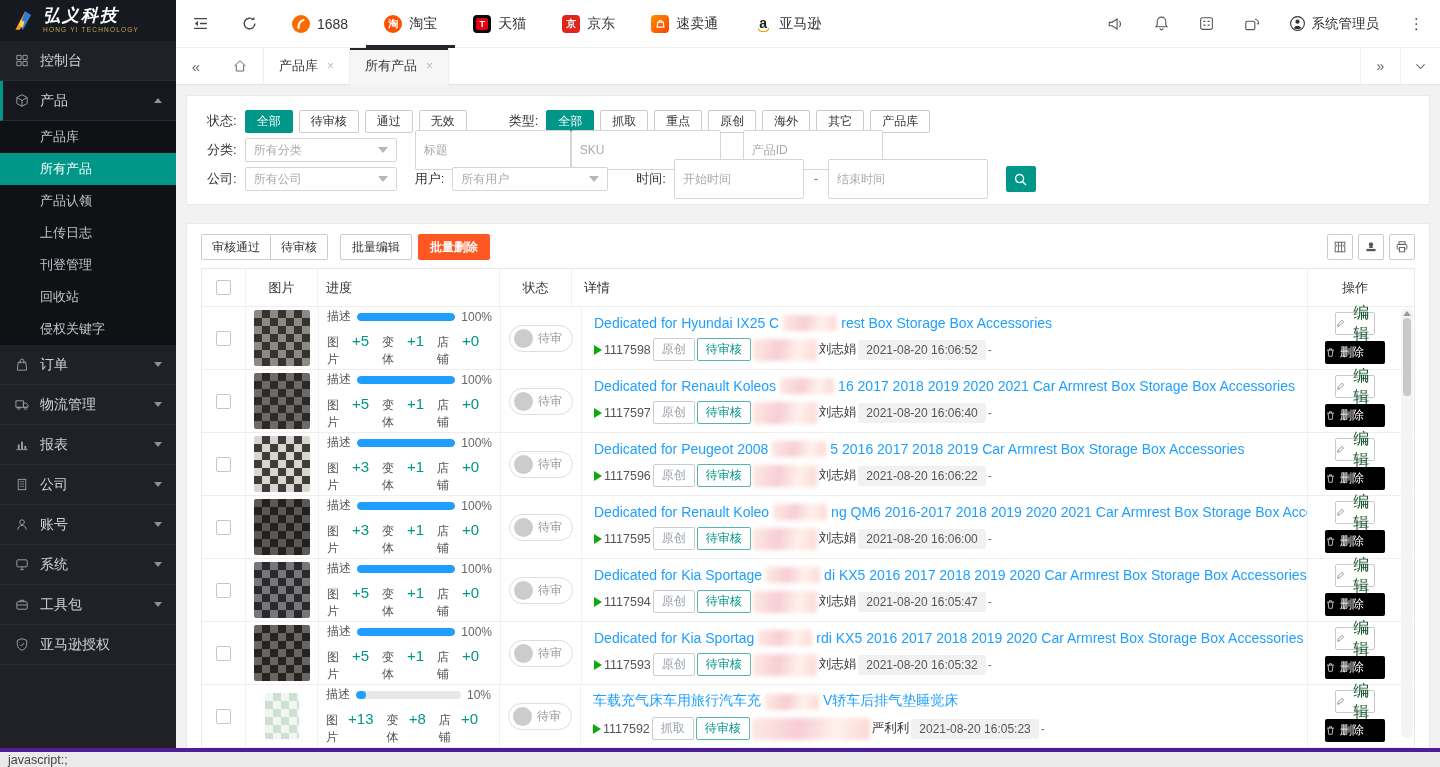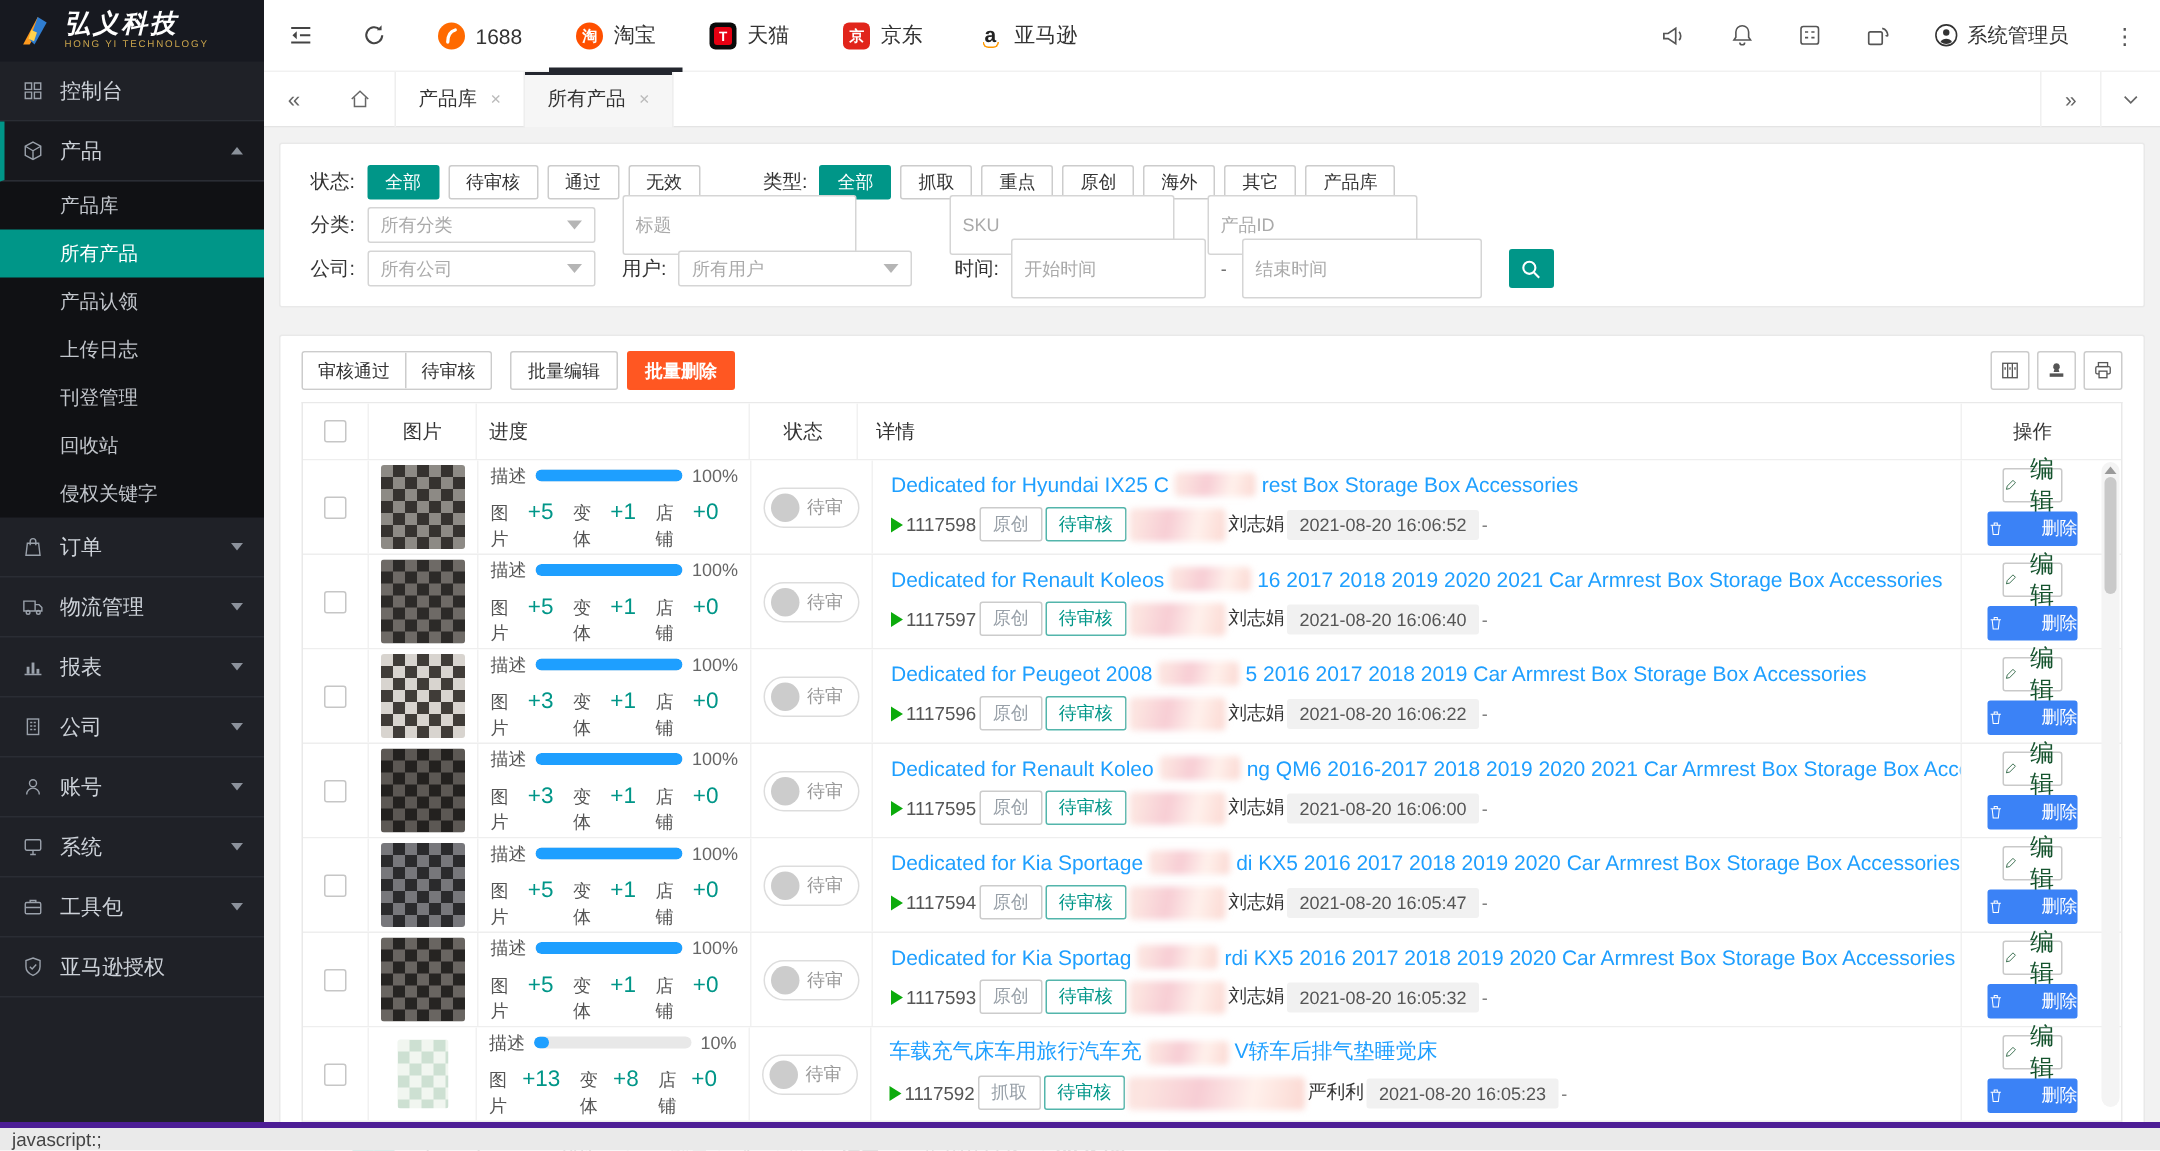--- a/index.html
+++ b/index.html
@@ -114,21 +114,21 @@
 .censor-t{width:54px;height:16px;margin:0 4px}
 .dmeta{display:flex;align-items:center;gap:2px;margin-top:7px;color:#666}
 .play{width:0;height:0;border-top:5px solid transparent;border-bottom:5px solid transparent;border-left:8px solid #0cab0c;cursor:pointer}
 .pid{color:#555;font-size:12.5px}
 .badge{padding:2px 8px;border-radius:2px;border:1px solid #ccc;color:#98a0a8;background:#fff}
 .badge.bteal{border-color:#53b5ab;color:#009688}
 .duser{color:#333;font-size:12.5px}
 .dtime{background:#f1f1f1;color:#555;padding:3px 8px;border-radius:2px}
 .dextra{color:#777}
 .btn-edit{height:23px;width:40px;border:1px solid #c9c9c9;border-radius:2px;background:#fff;color:#14532d;display:flex;align-items:center;justify-content:center;gap:4px;font-size:16px}
-.btn-del{height:23px;width:60px;border-radius:2px;background:#3b82f6;color:#fff;display:flex;align-items:center;justify-content:space-between;gap:4px;font-size:12px}
+.btn-del{height:23px;width:60px;border-radius:2px;background:#000000;color:#fff;display:flex;align-items:center;justify-content:flex-start;gap:4px;font-size:12px}
 .vscroll{position:absolute;right:16px;top:84px;width:12px;height:430px;background:#f4f4f4;border-radius:6px}
 .vscroll .uparrow{width:0;height:0;border-left:4px solid transparent;border-right:4px solid transparent;border-bottom:5px solid #9a9a9a;margin:3px auto 2px}
 .vscroll .thumbbar{width:8px;height:78px;background:#c9c9c9;border-radius:4px;margin:0 auto;cursor:pointer}
 
 
 .pagebar{display:flex;align-items:center;gap:6px;margin-top:7px;height:28px;font-size:13px;color:#666;padding-left:2px}
 .pnav{width:26px;text-align:center;color:#c9c9c9;font-size:15px;cursor:pointer}
 .pnav.next{color:#666}
 .page{min-width:28px;height:28px;line-height:28px;text-align:center;border-radius:2px;color:#333;cursor:pointer;padding:0 4px}
 .page.active{background:#009688;color:#fff}
@@ -284,20 +284,29 @@
     </div>
     <div class="platform">
       <span class="mk mk-tm">
           <span class="inner">T</span>
         </span>
       <span>天猫</span>
     </div>
     <div class="platform">
       <span class="mk mk-jd">京</span>
       <span>京东</span>
+    </div>
+    <div class="platform">
+      <span class="mk mk-ae">
+          <svg class="i" width="11" height="11" viewBox="0 0 12 12">
+            <path d="M3 4.5h6l.7 5.5H2.3L3 4.5z" fill="none" stroke="#fff" stroke-width="1.2"></path>
+            <path d="M4.5 5.5V4a1.5 1.5 0 0 1 3 0v1.5" fill="none" stroke="#fff" stroke-width="1.2"></path>
+          </svg>
+        </span>
+      <span>速卖通</span>
     </div>
     <div class="platform">
       <span class="mk mk-az">
           <span>a</span>
           <span class="smile"></span>
         </span>
       <span>亚马逊</span>
     </div>
 
     <div class="nav-right">
@@ -380,21 +389,21 @@
         <button class="fbtn">其它</button>
         <button class="fbtn">产品库</button>
       </div>
       <div class="frow">
         <span class="flabel">分类:</span>
         <div class="fsel" style="width:152px">
           <span>所有分类</span>
             <span class="caret"></span>
         </div>
         <input class="finput" style="width: 156px; margin-left: 18px;" placeholder="标题">
-        <input class="finput" style="width: 150px; margin-left: 62px;" placeholder="SKU">
+        <input class="finput" style="width: 150px; " placeholder="SKU">
         <input class="finput" style="width: 140px; margin-left: 22px;" placeholder="产品ID">
       </div>
       <div class="frow">
         <span class="flabel">公司:</span>
         <div class="fsel" style="width:152px">
           <span>所有公司</span>
             <span class="caret"></span>
         </div>
         <span class="flabel" style="margin-left:18px">用户:</span>
         <div class="fsel" style="width:156px">

